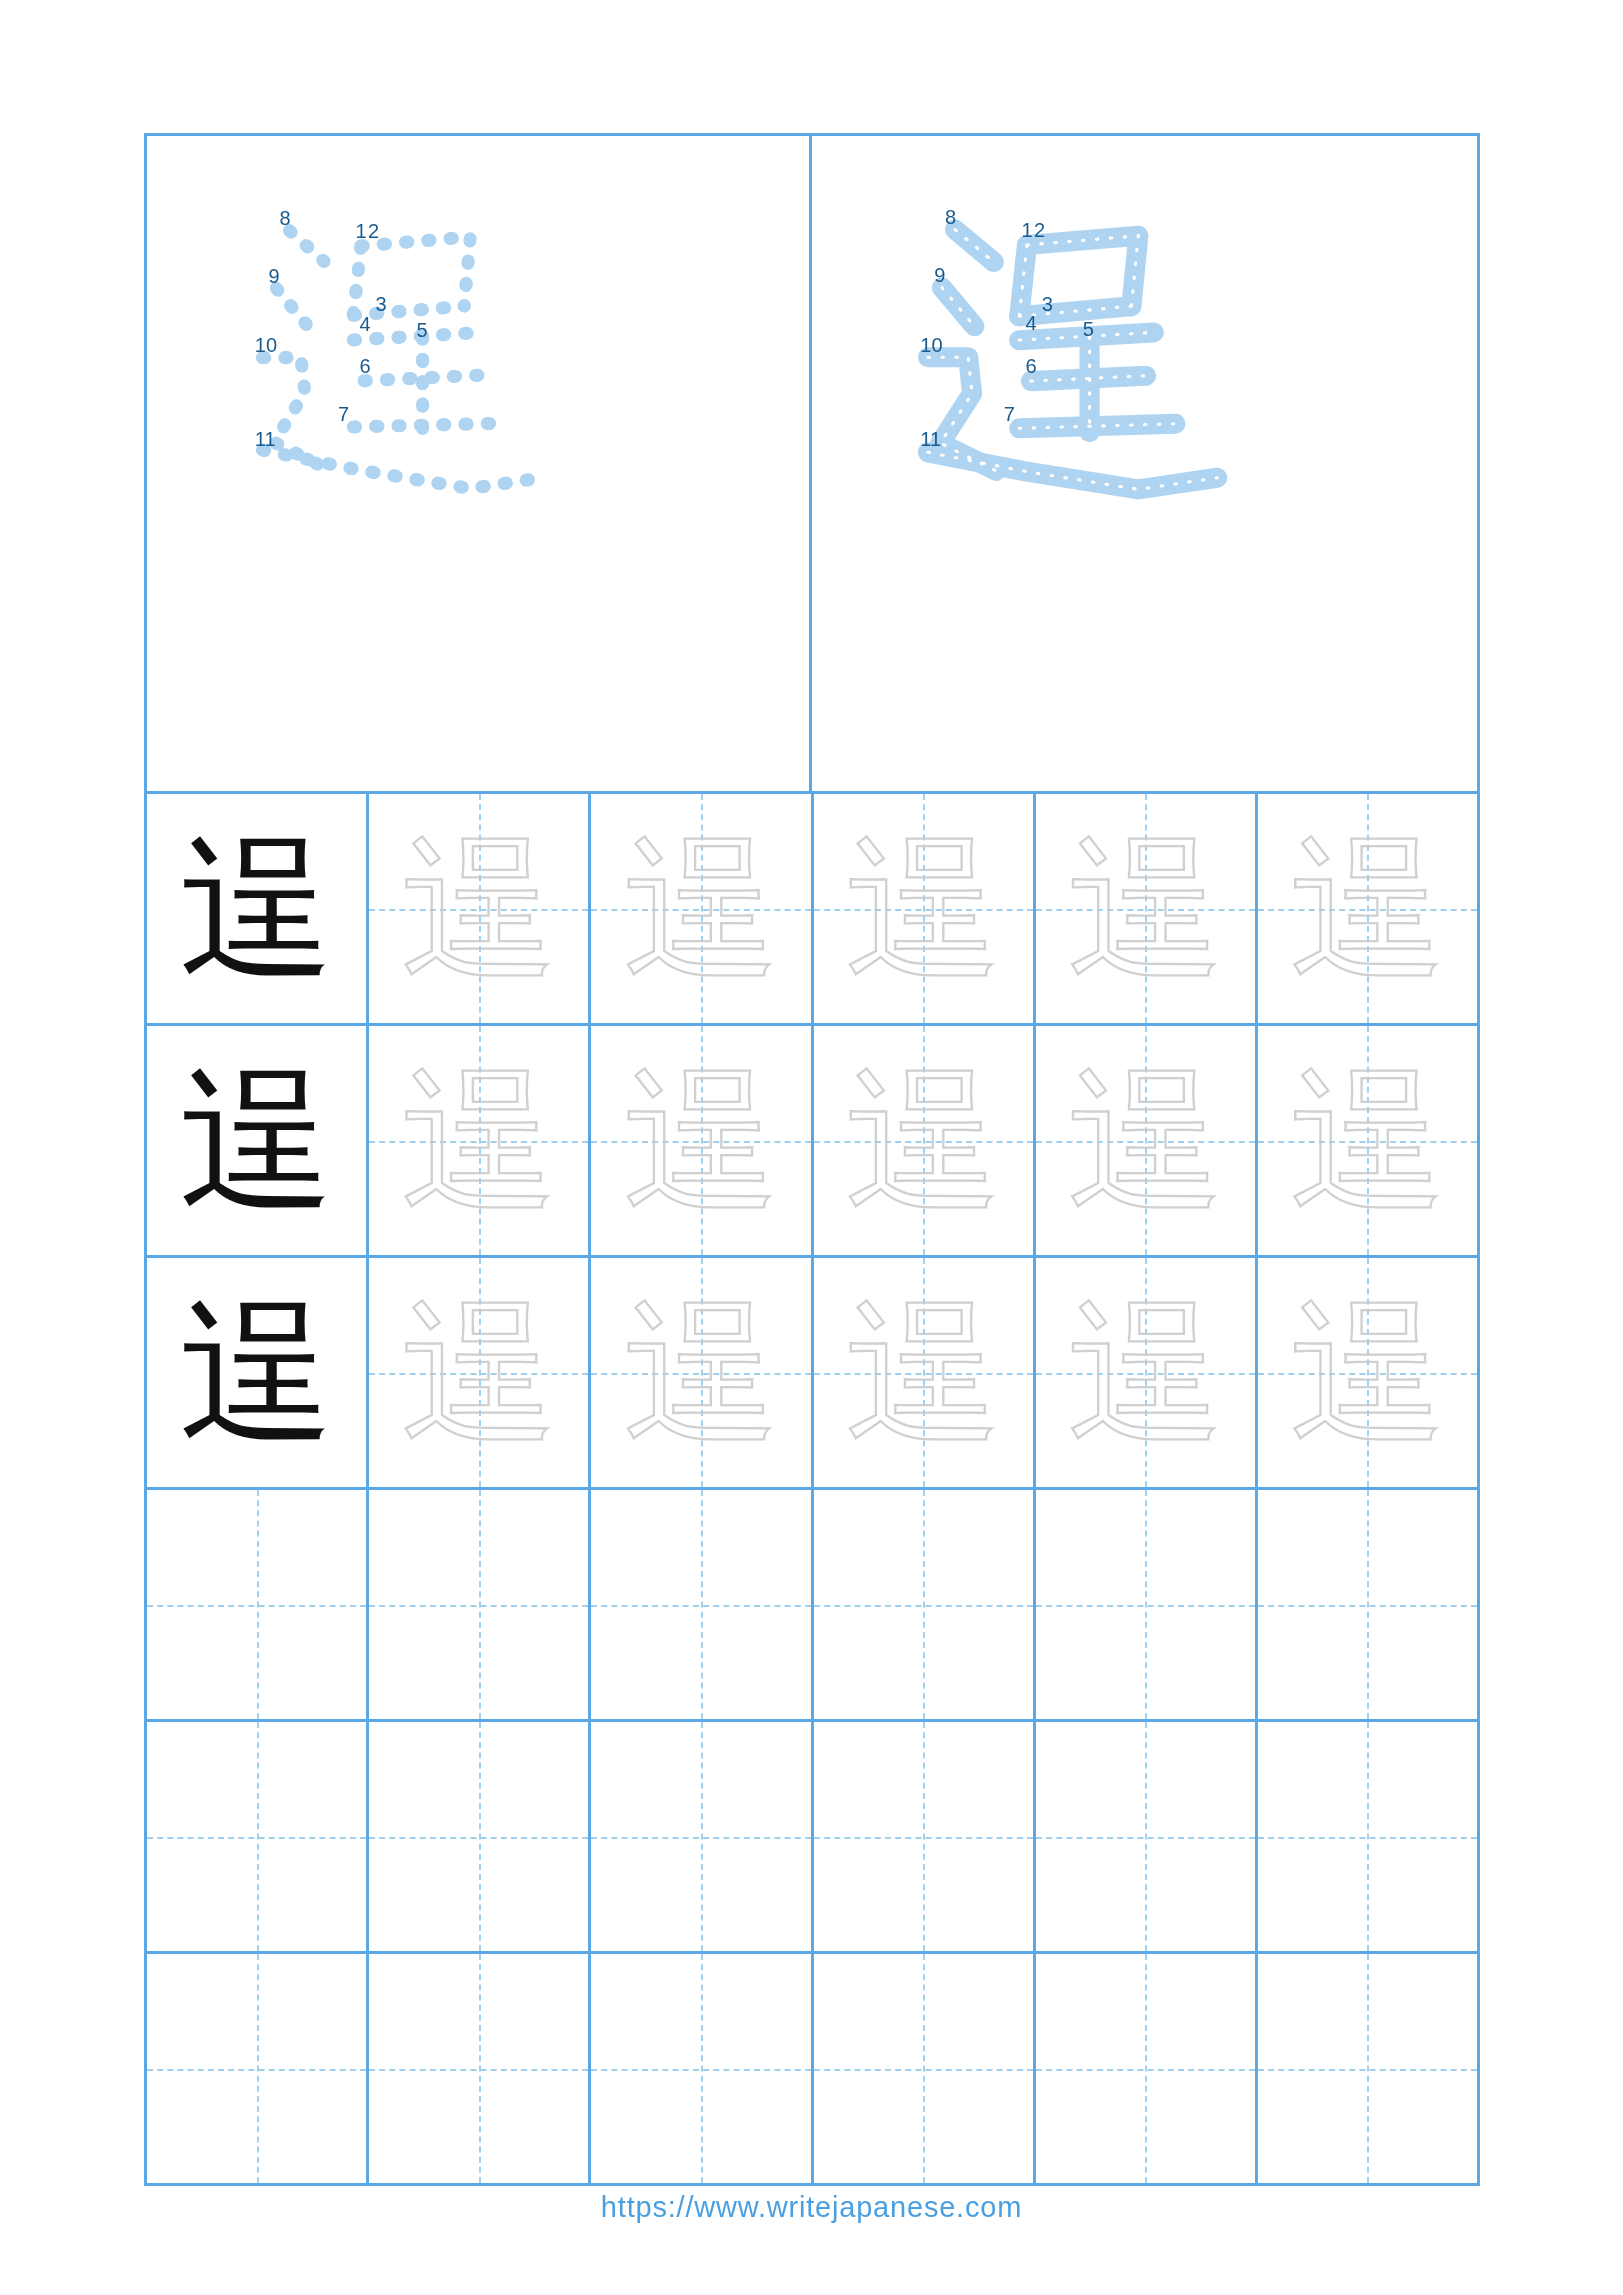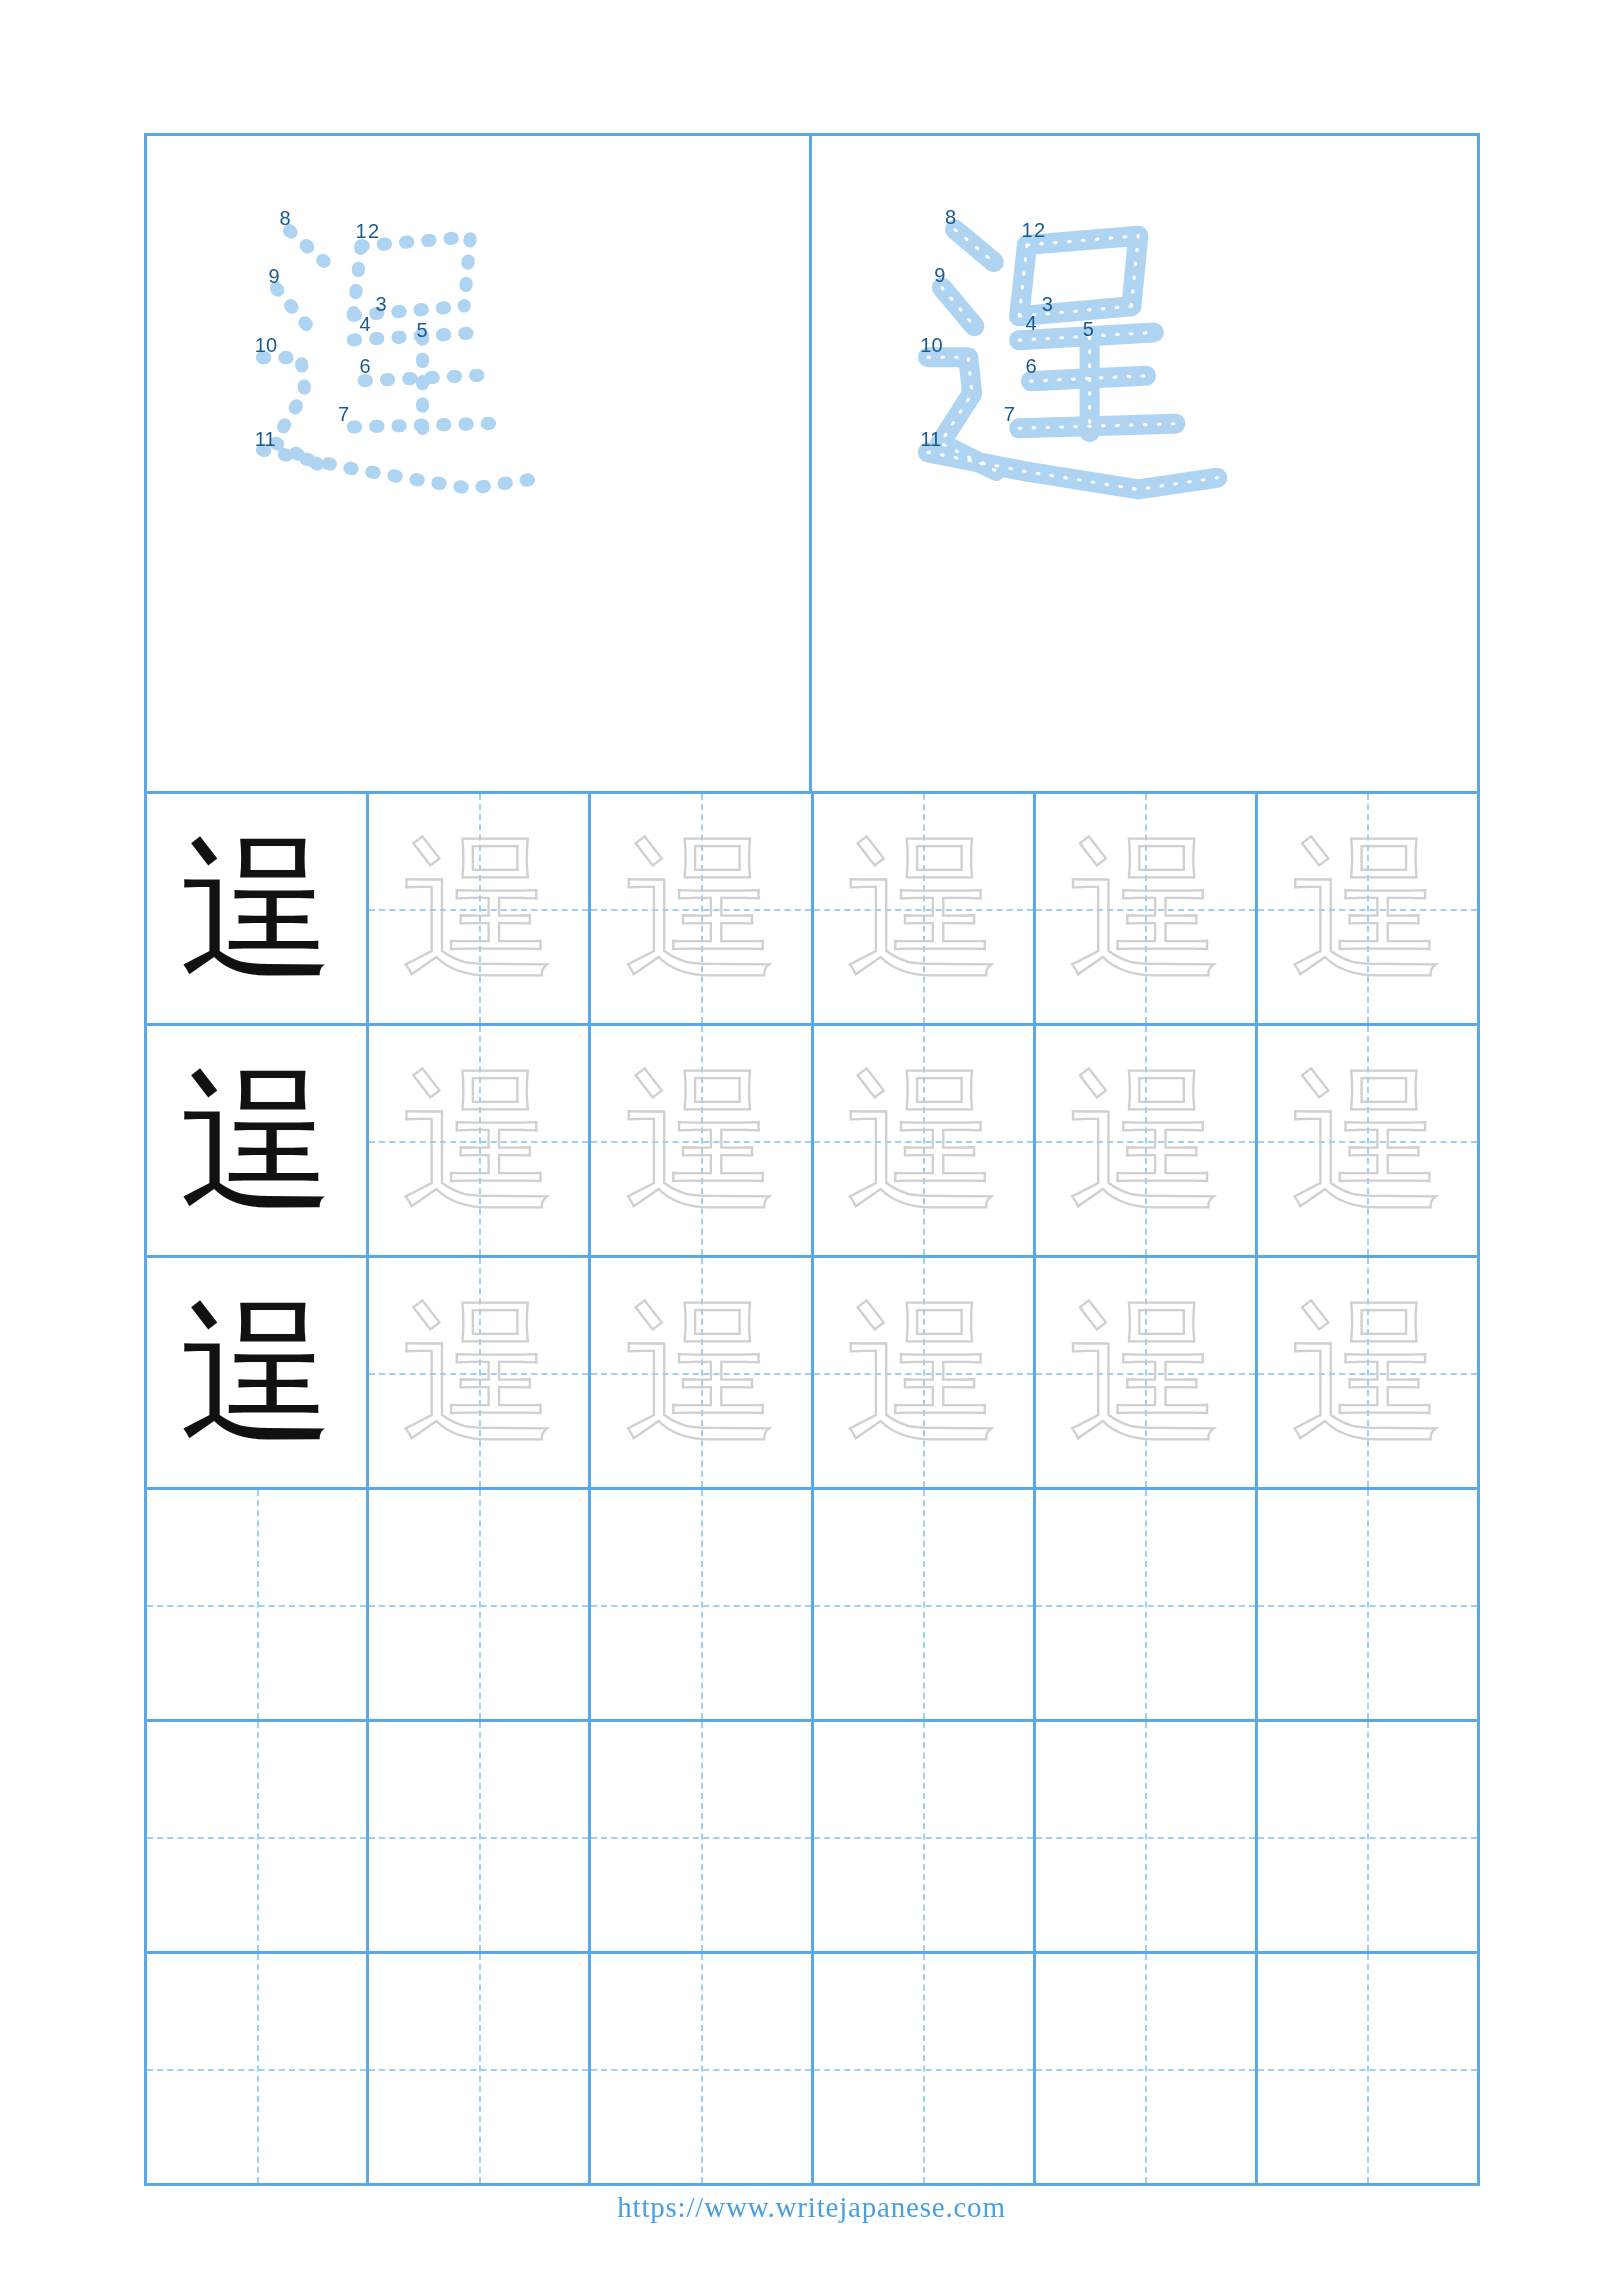--- a/index.html
+++ b/index.html
@@ -115,21 +115,21 @@
     opacity: 0.85;
   }
 
   
   .footer {
     position: absolute;
     left: 0;
     top: 2191px;
     width: 1623px;
     text-align: center;
-    font-family: Liberation Serif, serif;
+    font-family: Liberation Sans, sans-serif;
     font-size: 29px;
     color: #4a9fe0;
     letter-spacing: 0.8px;
   }
 
   .num {
     font-family: "Liberation Sans", sans-serif;
     font-size: 26px;
     fill: #1a5b8f;
   }

